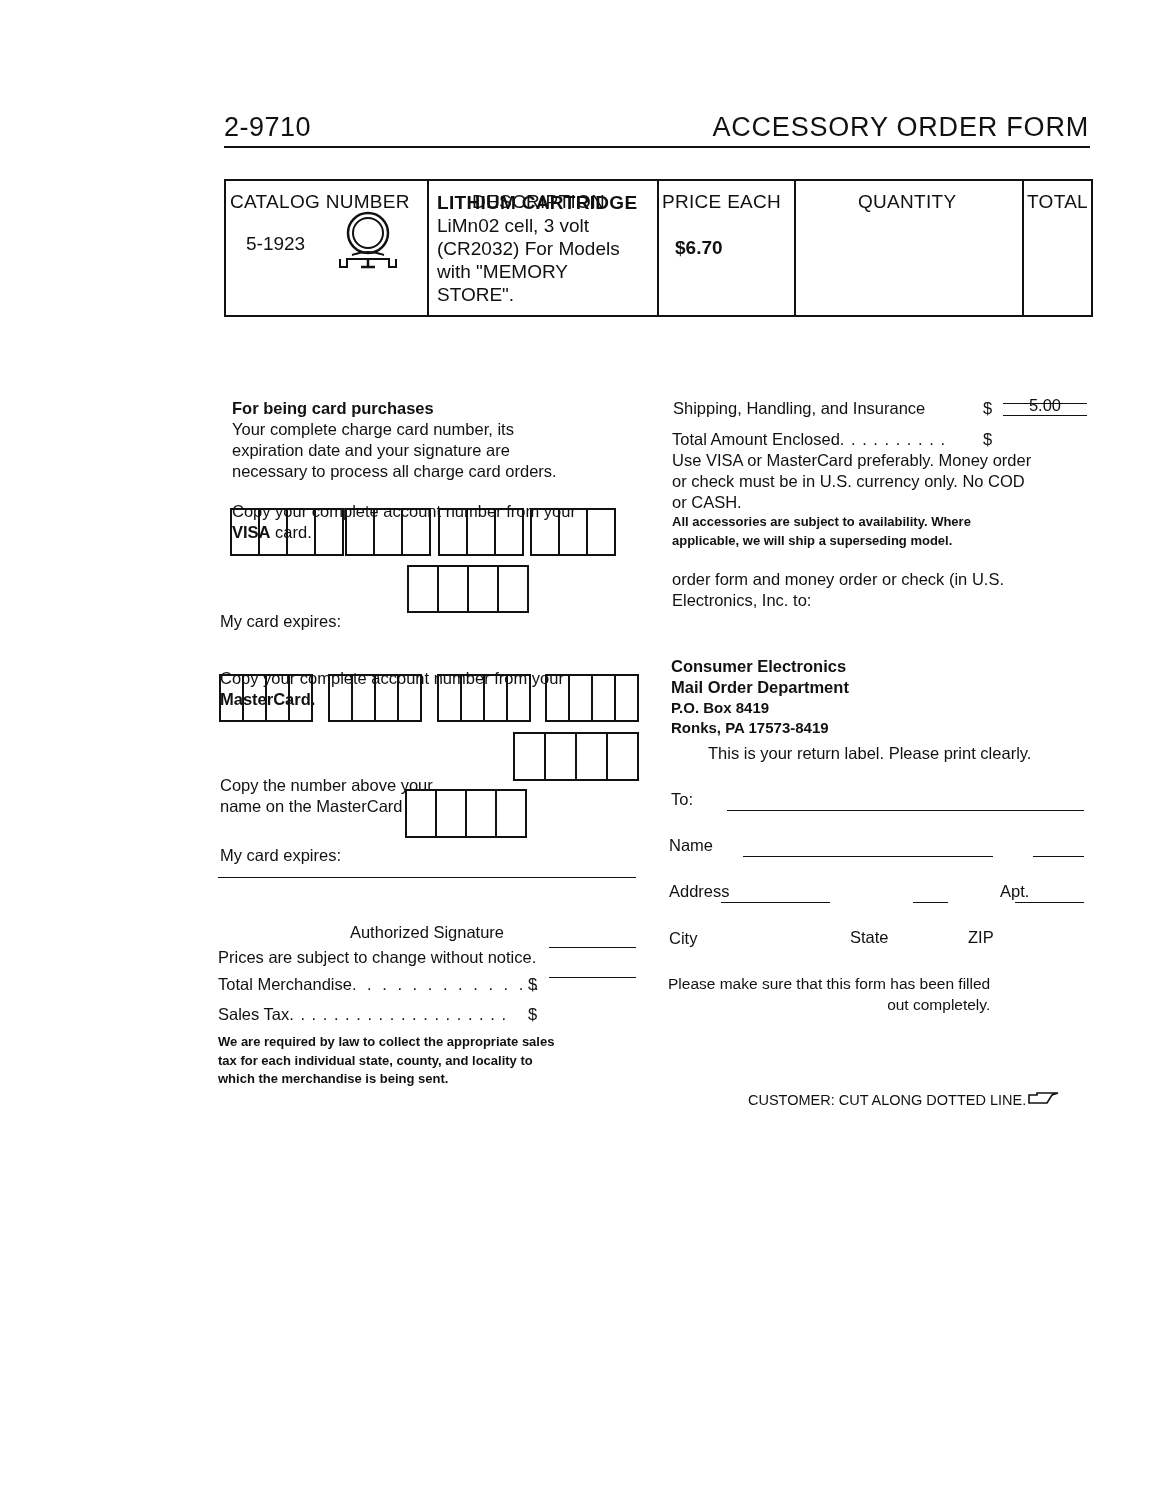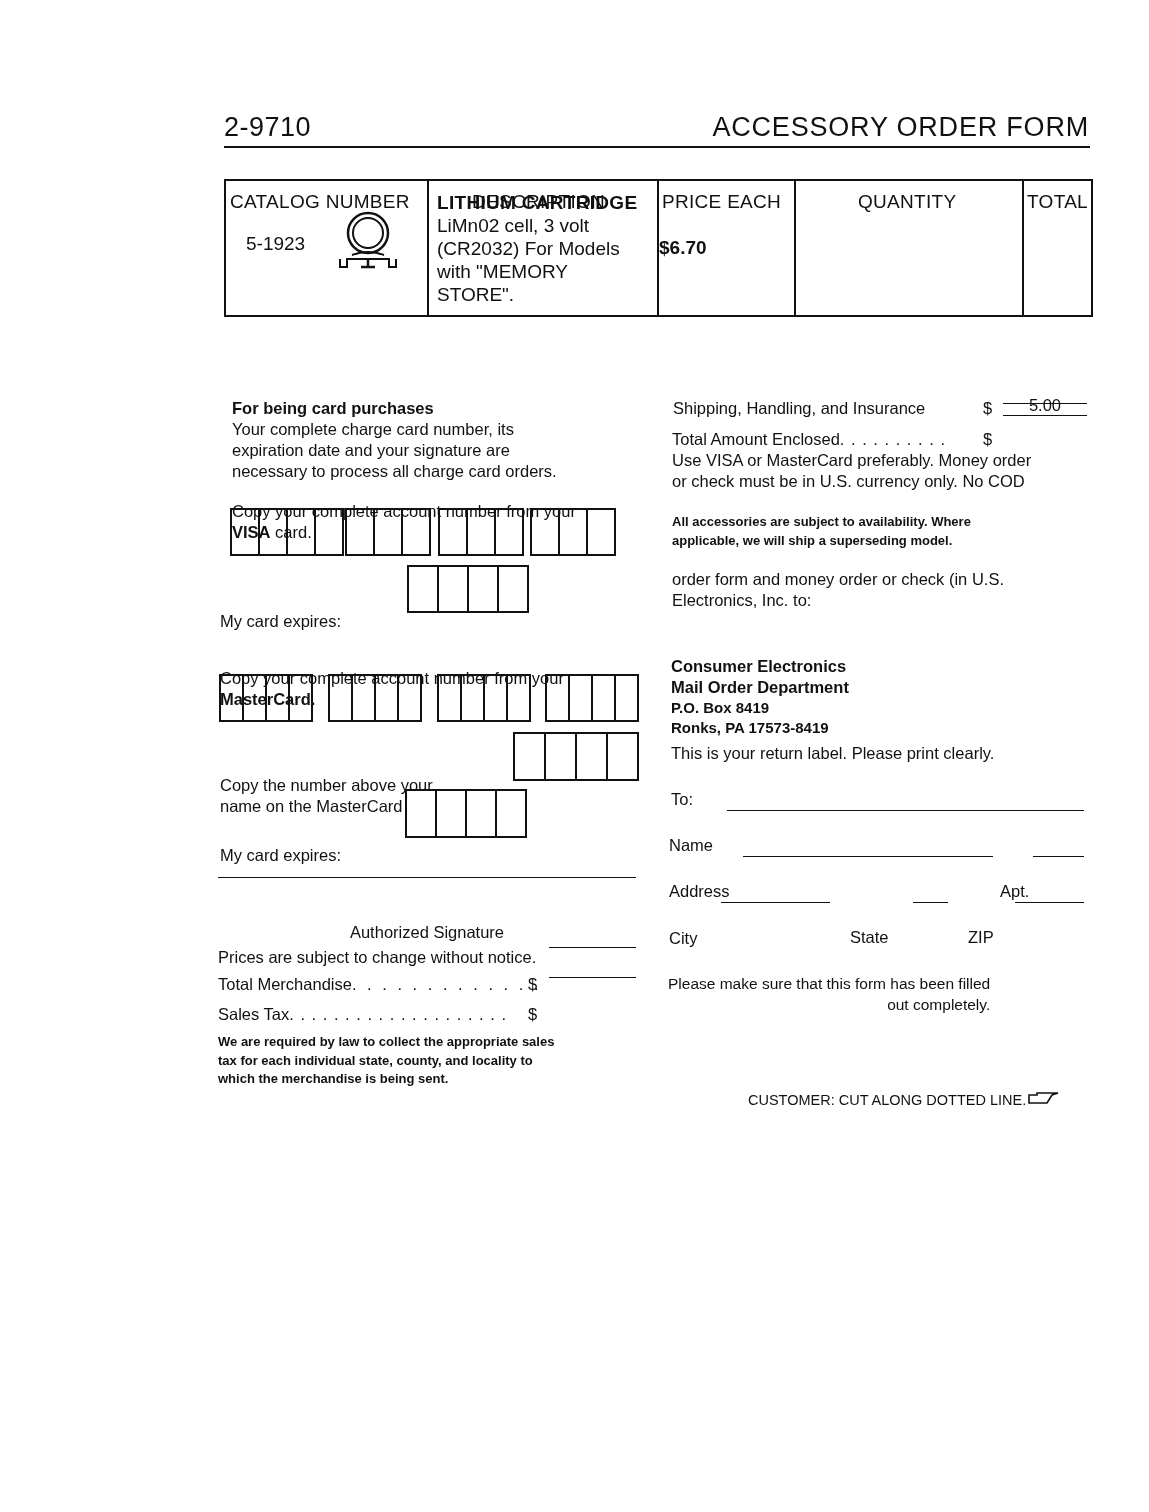--- a/index.html
+++ b/index.html
@@ -11,21 +11,21 @@
   .hdr-code { left: 224px; top: 72px; font-size: 27px; letter-spacing: 0.5px; }
   .hdr-title { right: 60px; top: 72px; font-size: 27px; letter-spacing: 0.8px; }
   .hdr-rule { left: 224px; top: 106px; width: 866px; height: 2px; background: #111; }
 
   .col-h { top: 151px; font-size: 19px; letter-spacing: 0.3px; }
 
   table.items {
     position: absolute; left: 224px; top: 179px; width: 867px; height: 138px;
     border-collapse: collapse; table-layout: fixed;
   }
-  table.items td { border: 2px solid #111; vertical-align: middle; padding: 0; }
+  table.items td { border: 2px solid #111; vertical-align: middle; padding: 16px; }
   .cat-cell { position: relative; }
   .cat-num { position: absolute; left: 20px; top: 52px; font-size: 19px; }
   .cat-icon { position: absolute; left: 112px; top: 28px; }
   .desc-cell { padding: 6px 8px !important; font-size: 19px; line-height: 23px; }
   .desc-title { font-weight: bold; letter-spacing: 0.3px; }
   .price-cell { text-align: left; font-weight: bold; font-size: 19px; }
 
   .txt { font-size: 16.5px; line-height: 21px; }
   .bold { font-weight: bold; }
   .small-bold { font-size: 13px; line-height: 18.5px; font-weight: bold; }
@@ -205,39 +205,40 @@
 
 <div class="abs txt" style="left:672px; top:389px;">
   <span>Total Amount Enclosed</span><span class="dotleader" style="letter-spacing:1px">. . . . . . . . . .</span>
 </div>
 <div class="abs txt" style="left:983px; top:389px;">$</div>
 <div class="line" style="left:1003px; top:403px; width:84px;"></div>
 
 <div class="abs txt" style="left:672px; top:410px;">
   <div>Use VISA or MasterCard preferably. Money order</div>
   <div>or check must be in U.S. currency only. No COD</div>
+  <div>or CASH.</div>
 </div>
 <div class="abs small-bold" style="left:672px; top:473px;">
   <div>All accessories are subject to availability. Where</div>
   <div>applicable, we will ship a superseding model.</div>
 </div>
 
 <div class="abs txt" style="left:672px; top:529px;">
   <div>order form and money order or check (in U.S.</div>
   <div>Electronics, Inc. to:</div>
 </div>
 
 <div class="abs bold" style="left:671px; top:616px; font-size:16.5px; line-height:21px;">
   <div>Consumer Electronics</div>
   <div>Mail Order Department</div>
   <div style="font-size:15px; line-height:20px;">P.O. Box 8419</div>
   <div style="font-size:15px; line-height:20px;">Ronks, PA 17573-8419</div>
 </div>
 
-<div class="abs txt" style="left:671px; top:703px;">This is your return label. Please print clearly.</div>
+<div class="abs txt" style="left:708px; top:703px;">This is your return label. Please print clearly.</div>
 
 <div class="abs txt" style="left:671px; top:749px;">To:</div>
 
 <div class="abs txt" style="left:669px; top:795px;">Name</div>
 <div class="line" style="left:727px; top:810px; width:357px;"></div>
 
 <div class="abs txt" style="left:669px; top:841px;">Address</div>
 <div class="line" style="left:743px; top:856px; width:250px;"></div>
 <div class="abs txt" style="left:1000px; top:841px;">Apt.</div>
 <div class="line" style="left:1033px; top:856px; width:51px;"></div>

